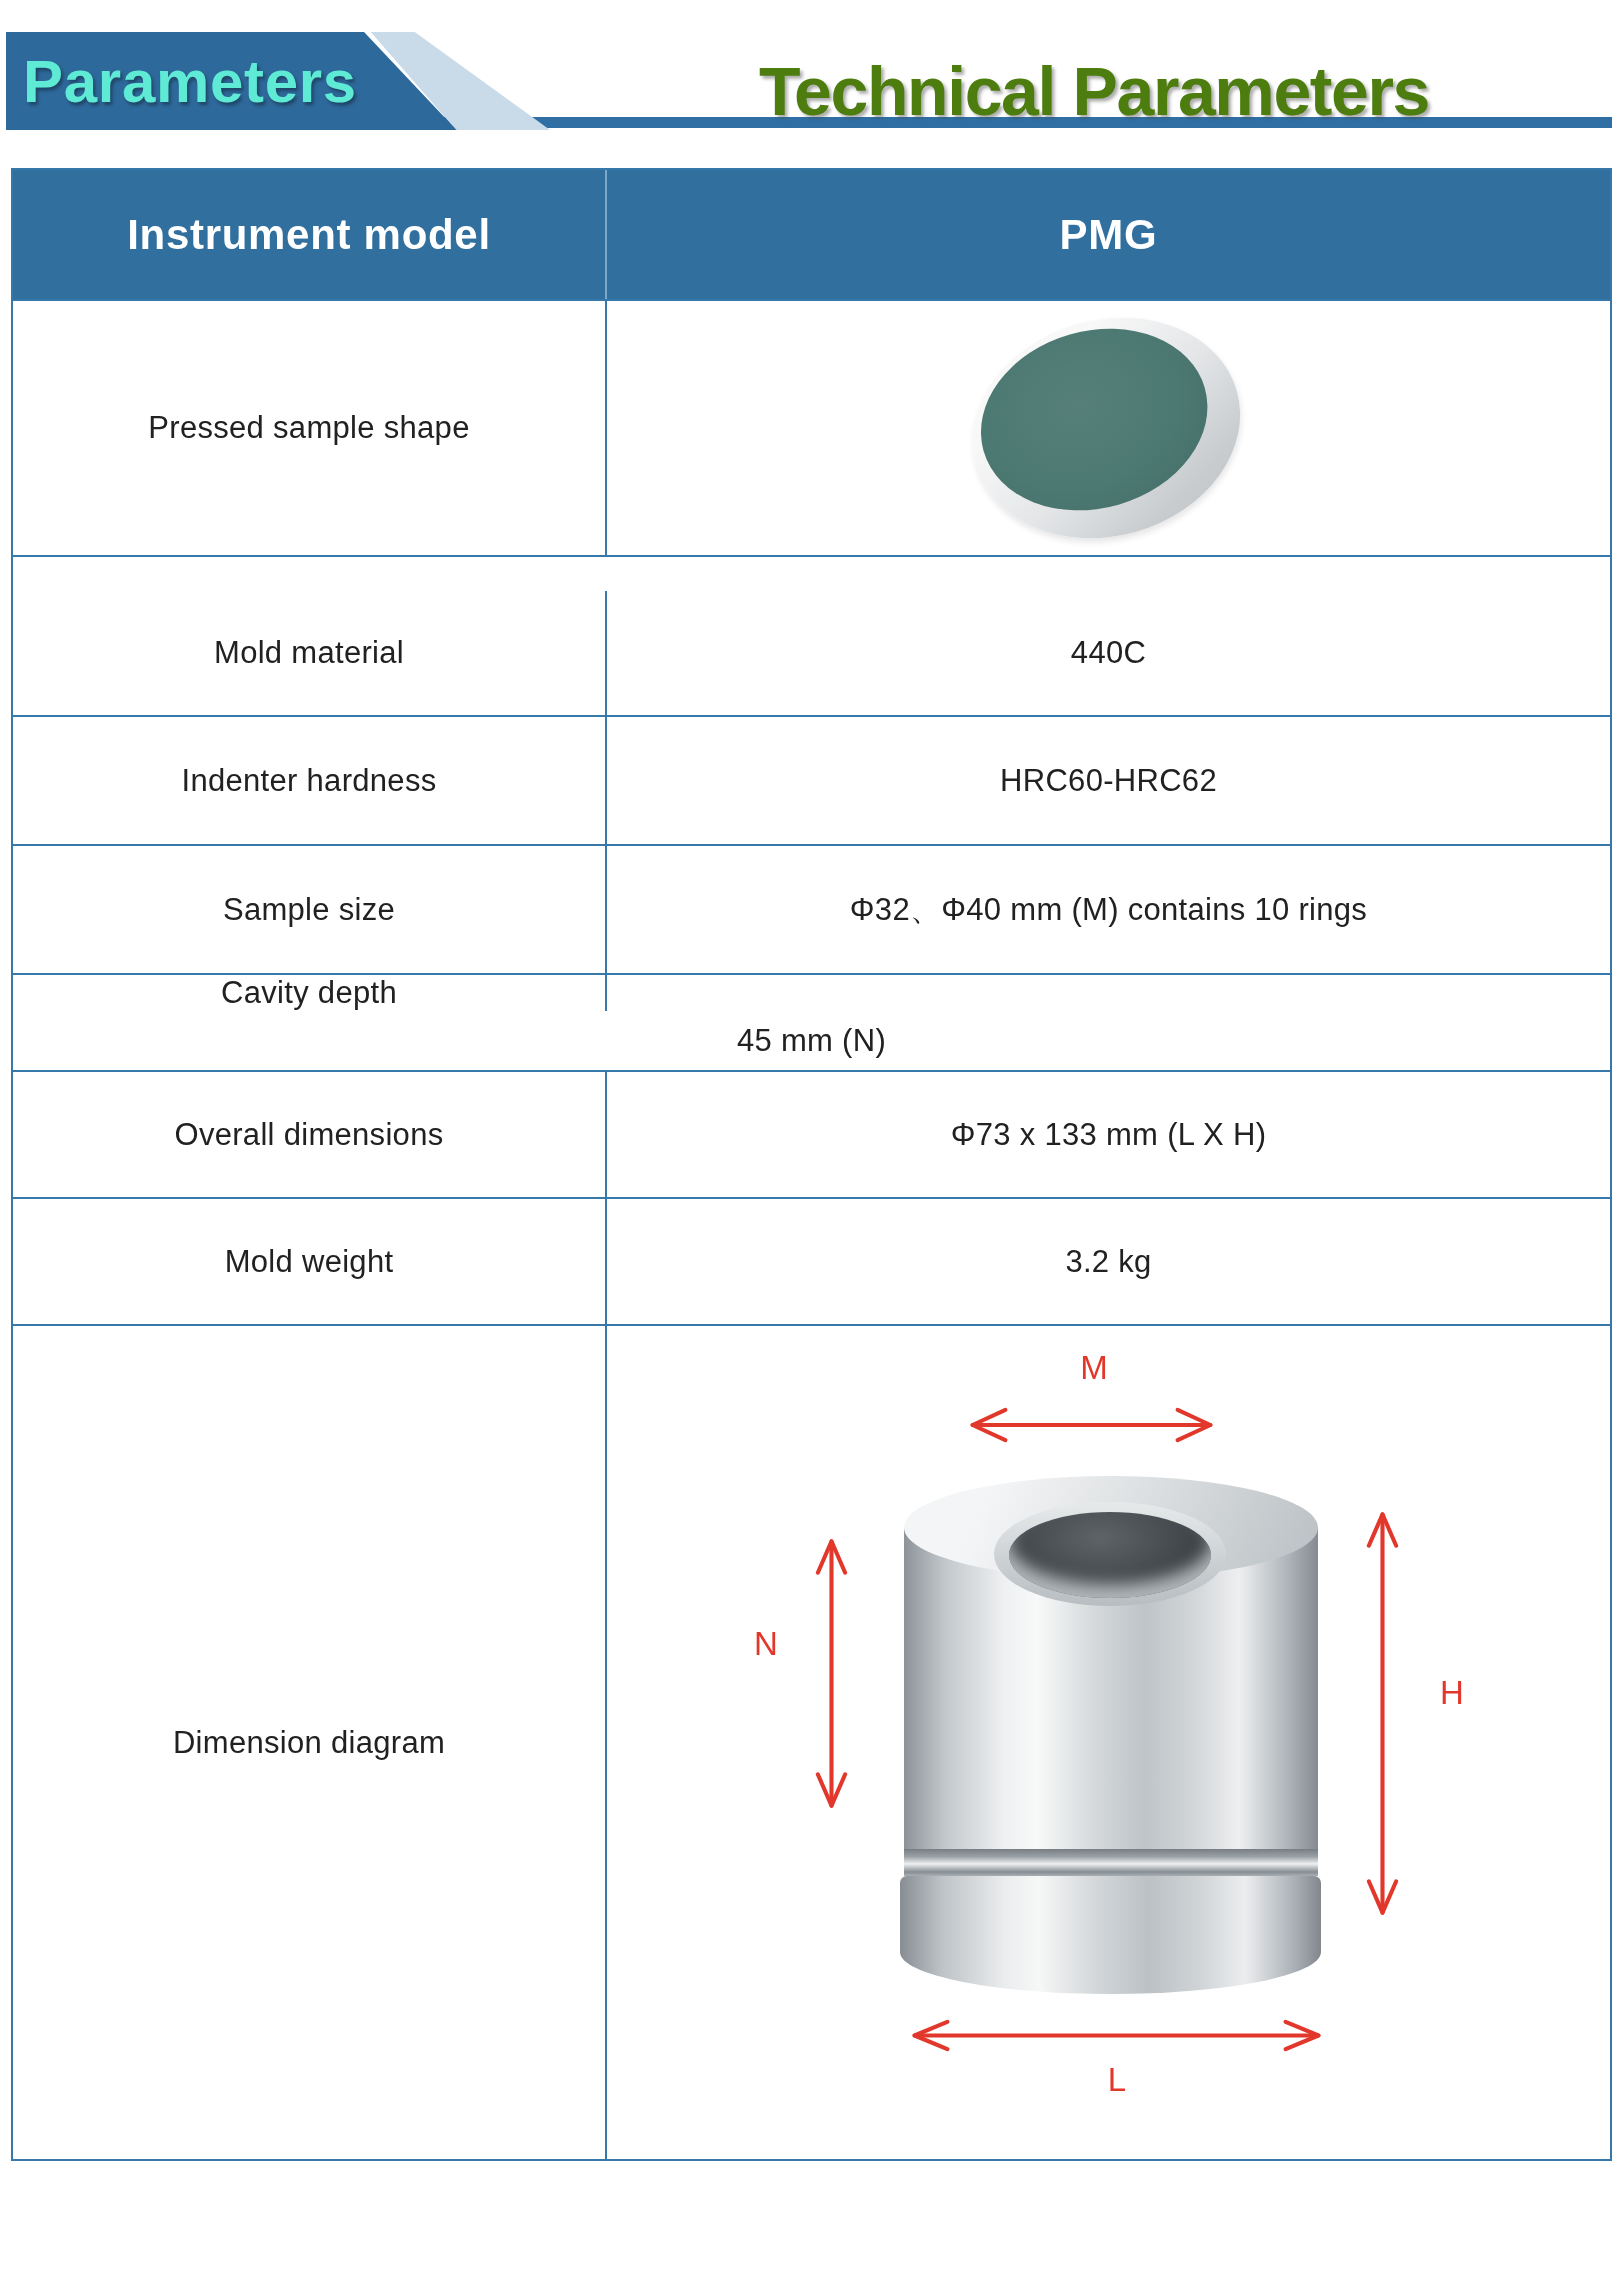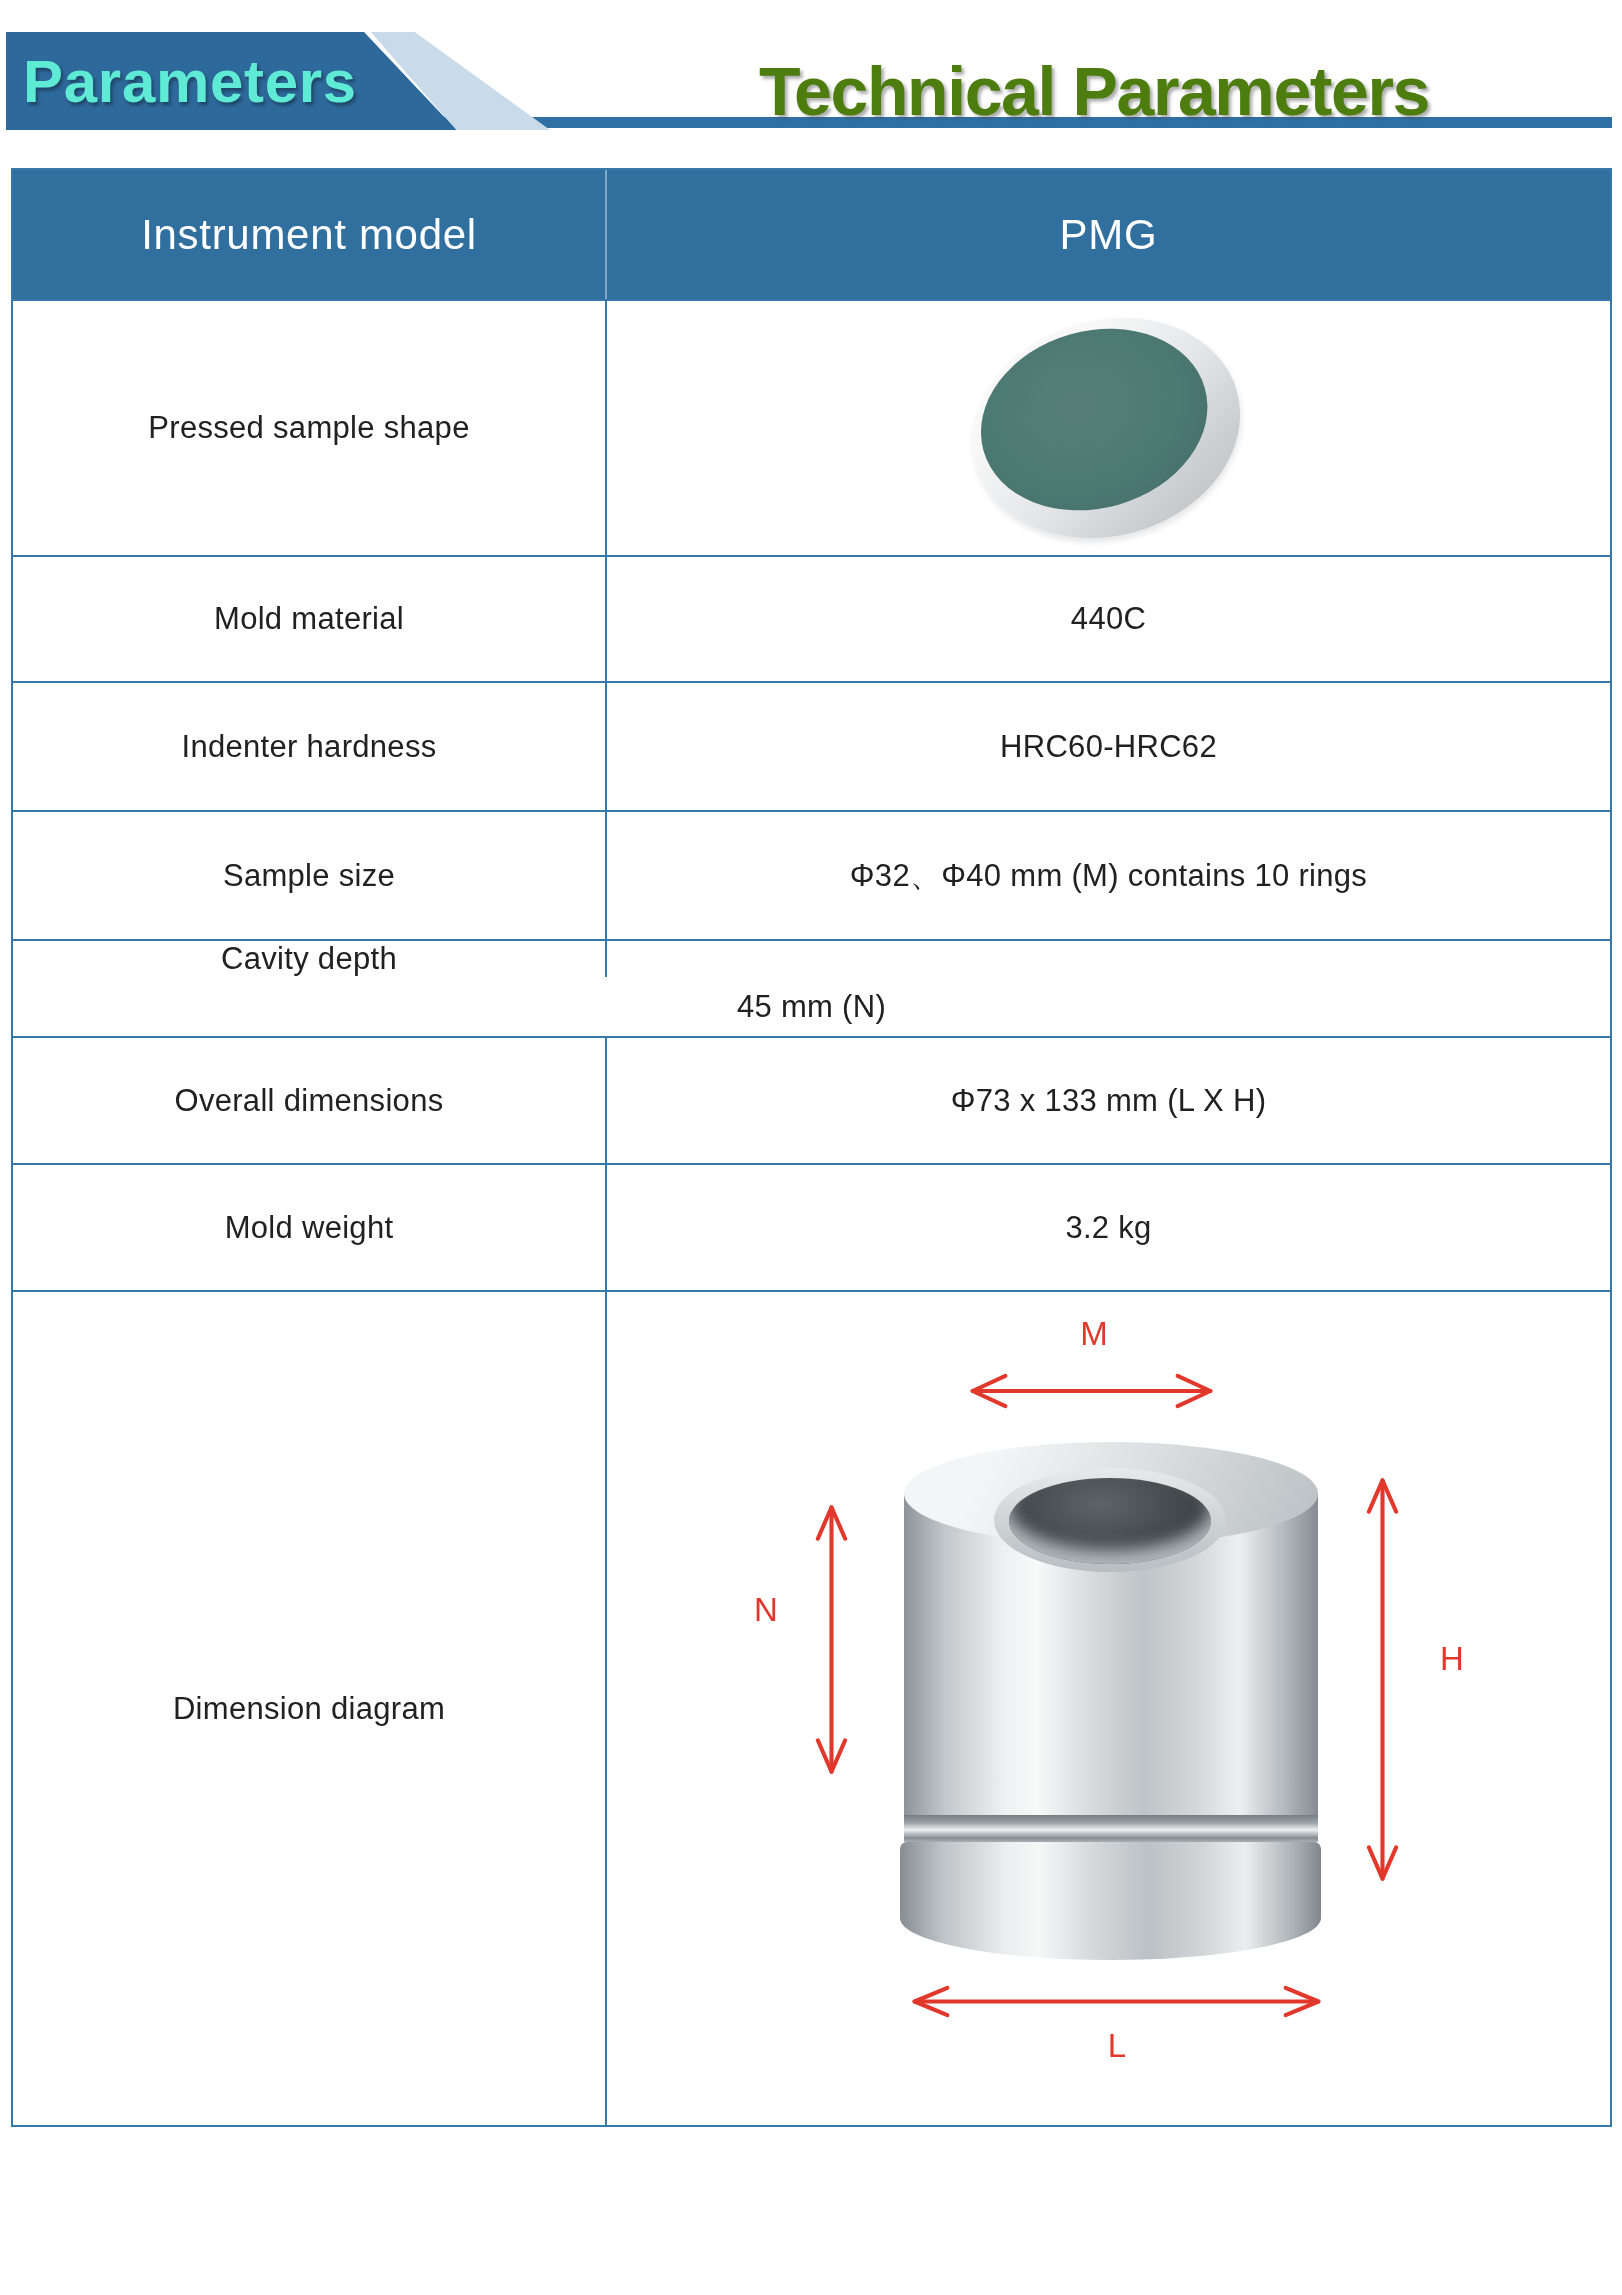--- a/index.html
+++ b/index.html
@@ -49,24 +49,24 @@
     border:2.7px solid #3678AA;box-sizing:border-box;
     background:#ffffff;
   }
   .row{display:flex;border-bottom:2.7px solid #3678AA;box-sizing:border-box;}
   .row:last-child{border-bottom:none;}
   .cell{display:flex;align-items:center;justify-content:center;box-sizing:border-box;}
   .cell.label{width:594px;border-right:2.7px solid #3678AA;}
   .cell.value{flex:1;position:relative;}
   .row.head{background:#316F9F;height:131px;}
   .row.head .cell.label{border-right:2.1px solid #7FA9C8;}
-  .row.head .cell span{color:#ffffff;font-size:42px;font-weight:400;letter-spacing:0.7px;}
+  .row.head .cell span{color:#ffffff;font-size:42px;font-weight:700;letter-spacing:0.7px;}
   .row.sample{height:256px;}
   .row.std{height:128px;}
-  .row.r-mold{height:126px;}
+  .row.r-mold{height:126px;margin-top:34px;}
   .row.r-ind{height:129px;}
   .row.r-size{height:129px;}
   .row.r-cav{height:97px;flex-direction:column;}
   .row.r-dim{height:127px;}
   .row.r-wt{height:127px;}
   .row.diagram{height:833px;}
   .cell span{font-size:31px;font-weight:300;color:#212121;letter-spacing:0.3px;}
   .red{color:#E2382C;}
   
   .disc{

